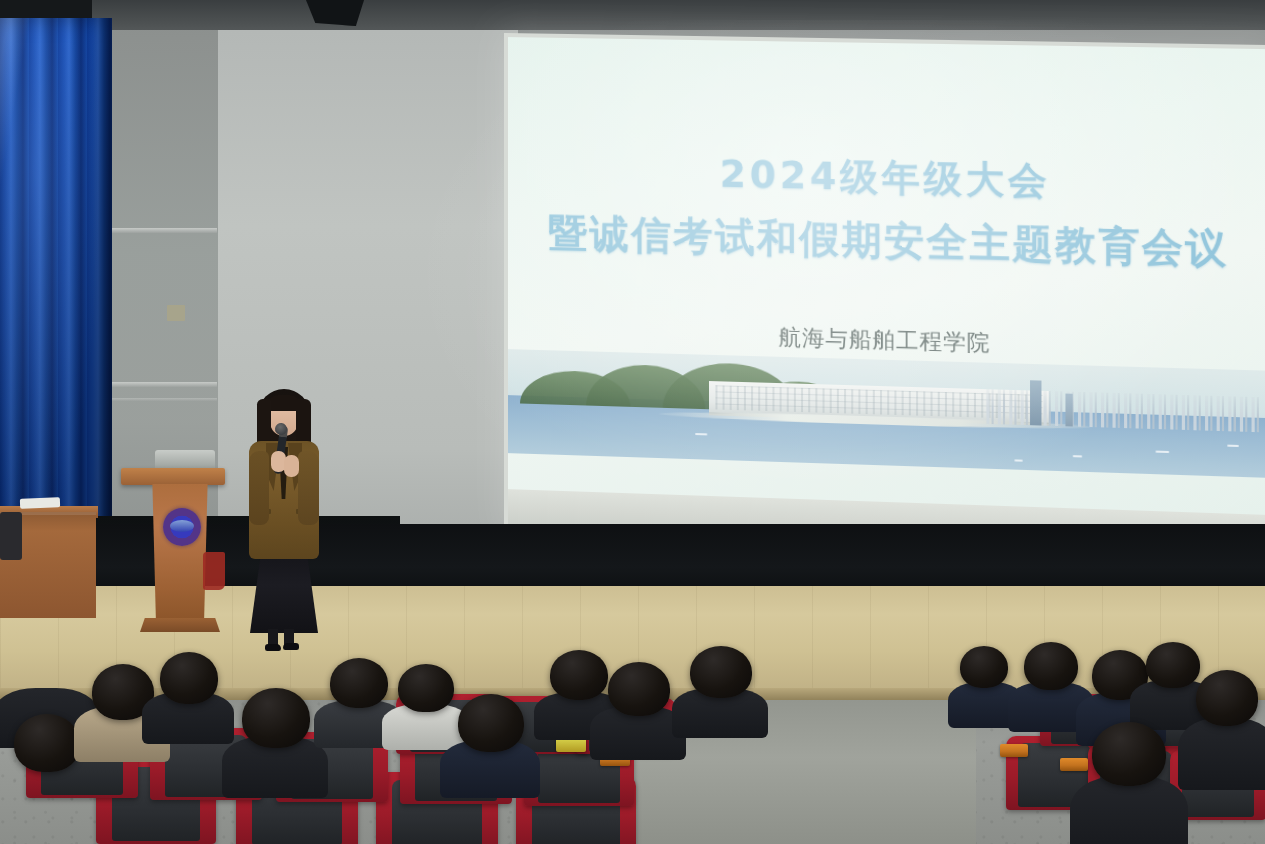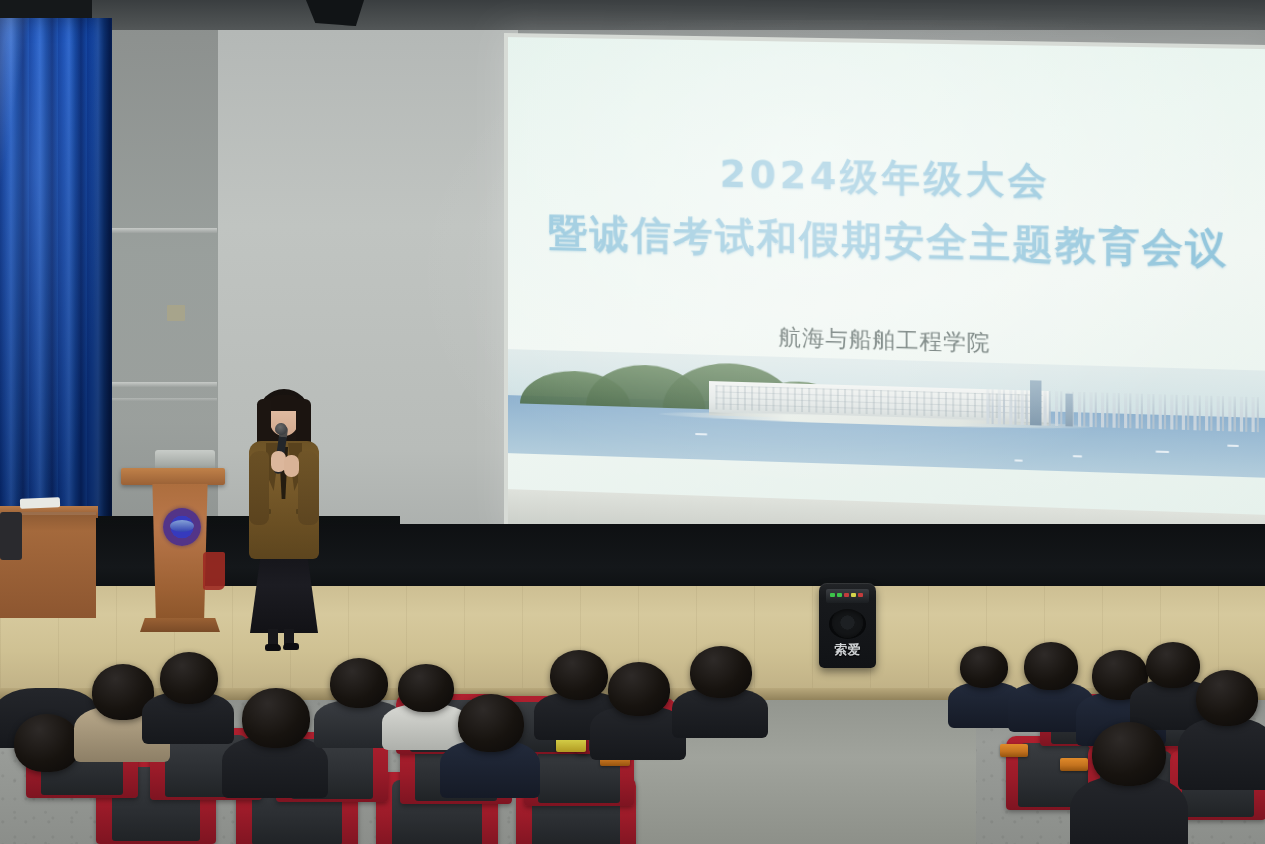--- a/index.html
+++ b/index.html
@@ -523,31 +523,20 @@
     <div class="p-mic"></div>
     <div class="p-mic-head"></div>
     <div class="p-hand-l"></div>
     <div class="p-hand-r"></div>
     <div class="p-leg-l"></div>
     <div class="p-leg-r"></div>
     <div class="p-shoe-l"></div>
     <div class="p-shoe-r"></div>
   </div>
 
-  <div class="pa">
-    <div class="pa-panel">
-      <div class="pa-led l1"></div>
-      <div class="pa-led l2"></div>
-      <div class="pa-led l3"></div>
-      <div class="pa-led l4"></div>
-      <div class="pa-led l5"></div>
-    </div>
-    <div class="pa-cone"></div>
-    <div class="pa-brand">索爱</div>
-  </div>
 
   <div class="seats" id="seats">
       <div class="seat" style="left: 96px; top: 118px; width: 120px; height: 86px;"></div>
       <div class="seat" style="left: 236px; top: 126px; width: 122px; height: 82px;"></div>
       <div class="seat" style="left: 376px; top: 132px; width: 122px; height: 78px;"></div>
       <div class="seat" style="left: 516px; top: 136px; width: 120px; height: 74px;"></div>
       <div class="seat" style="left: 26px; top: 84px; width: 112px; height: 74px;"></div>
       <div class="seat" style="left: 150px; top: 88px; width: 112px; height: 72px;"></div>
       <div class="seat" style="left: 276px; top: 92px; width: 112px; height: 70px;"></div>
       <div class="seat" style="left: 400px; top: 96px; width: 112px; height: 68px;"></div>

